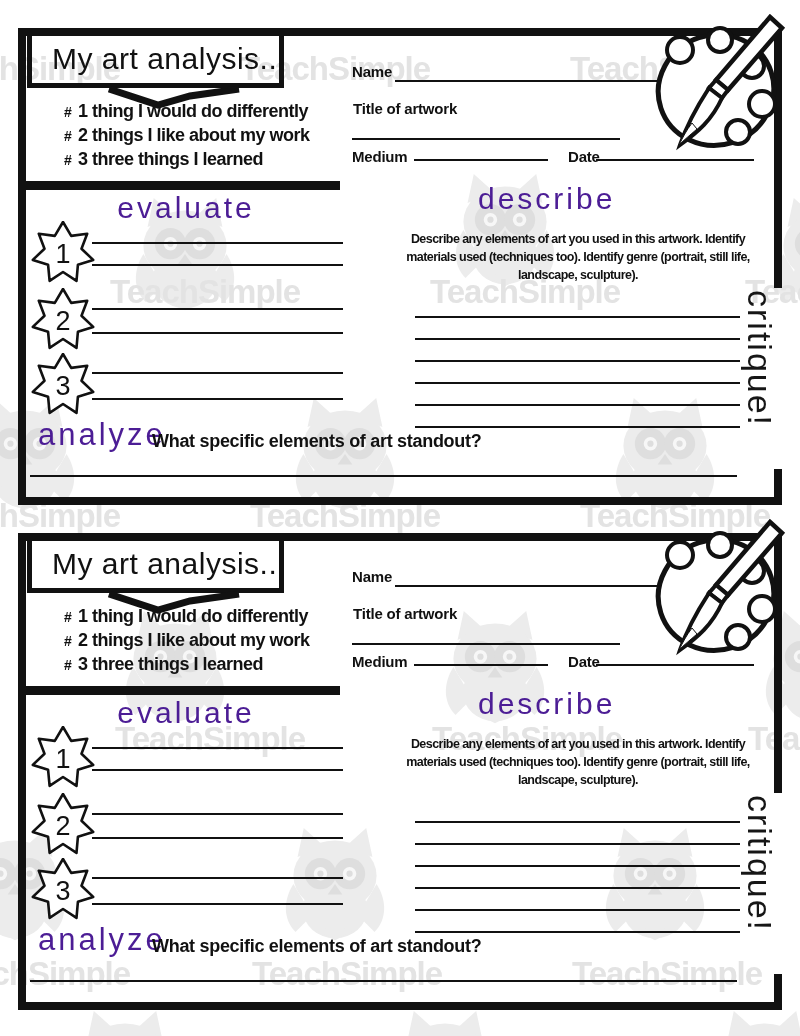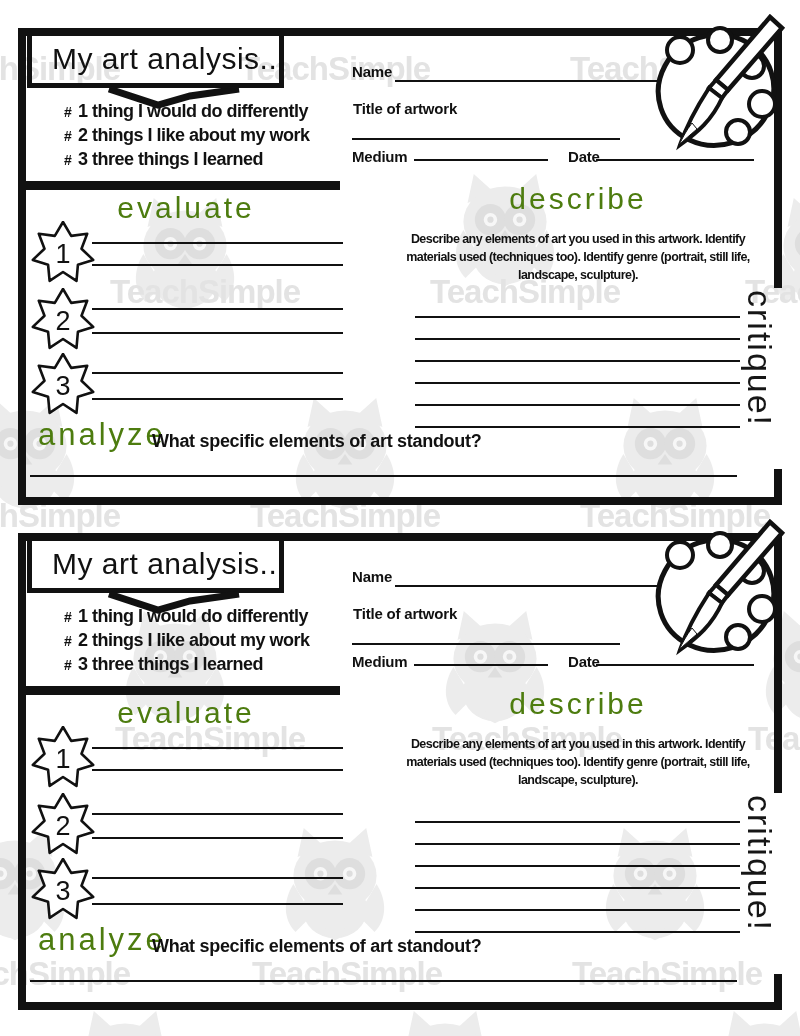--- a/index.html
+++ b/index.html
@@ -33,23 +33,23 @@
   .bullets{position:absolute;left:44px;top:70px;list-style:none;margin:2px;padding:0;}
   .bullets li{font-size:18px;font-weight:bold;letter-spacing:-0.5px;line-height:23px;white-space:nowrap;}
   .bullets .mk{display:inline-block;width:14px;font-size:14px;}
 
   .lbl{position:absolute;font-size:15px;font-weight:bold;letter-spacing:-0.2px;white-space:nowrap;text-align:right;}
   .wline{position:absolute;height:0;border-top:2.5px solid var(--ink,#111);}
   .thinline{position:absolute;height:0;border-top:2px solid var(--ink,#111);}
 
   .divider{position:absolute;left:0;top:153px;width:322px;height:9px;background:var(--ink,#111);}
 
-  .script{font-weight:400;letter-spacing:3px;color:#4d7c0f;}
+  .script{font-weight:400;letter-spacing:3px;color:#4c1d95;}
   .h-evaluate{position:absolute;left:68px;top:163px;width:200px;text-align:center;font-size:30px;}
-  .h-describe{position:absolute;left:460px;top:154px;width:200px;text-align:center;font-size:30px;}
+  .h-describe{position:absolute;left:460px;top:154px;width:200px;text-align:left;font-size:30px;}
   .h-analyze{position:absolute;left:20px;top:389px;font-size:31px;}
   .analyze-q{position:absolute;left:134px;top:403px;font-size:18px;font-weight:bold;letter-spacing:-0.3px;}
 
   .star{position:absolute;left:13px;width:64px;height:64px;}
   .star svg{position:absolute;inset:0;}
   .star .num{position:absolute;inset:0;text-align:center;line-height:66px;
              font-size:27px;font-weight:500;}
 
   .dpar{position:absolute;left:380px;top:202px;width:360px;text-align:center;
         font-size:12.5px;font-weight:bold;letter-spacing:-0.55px;line-height:18px;}

